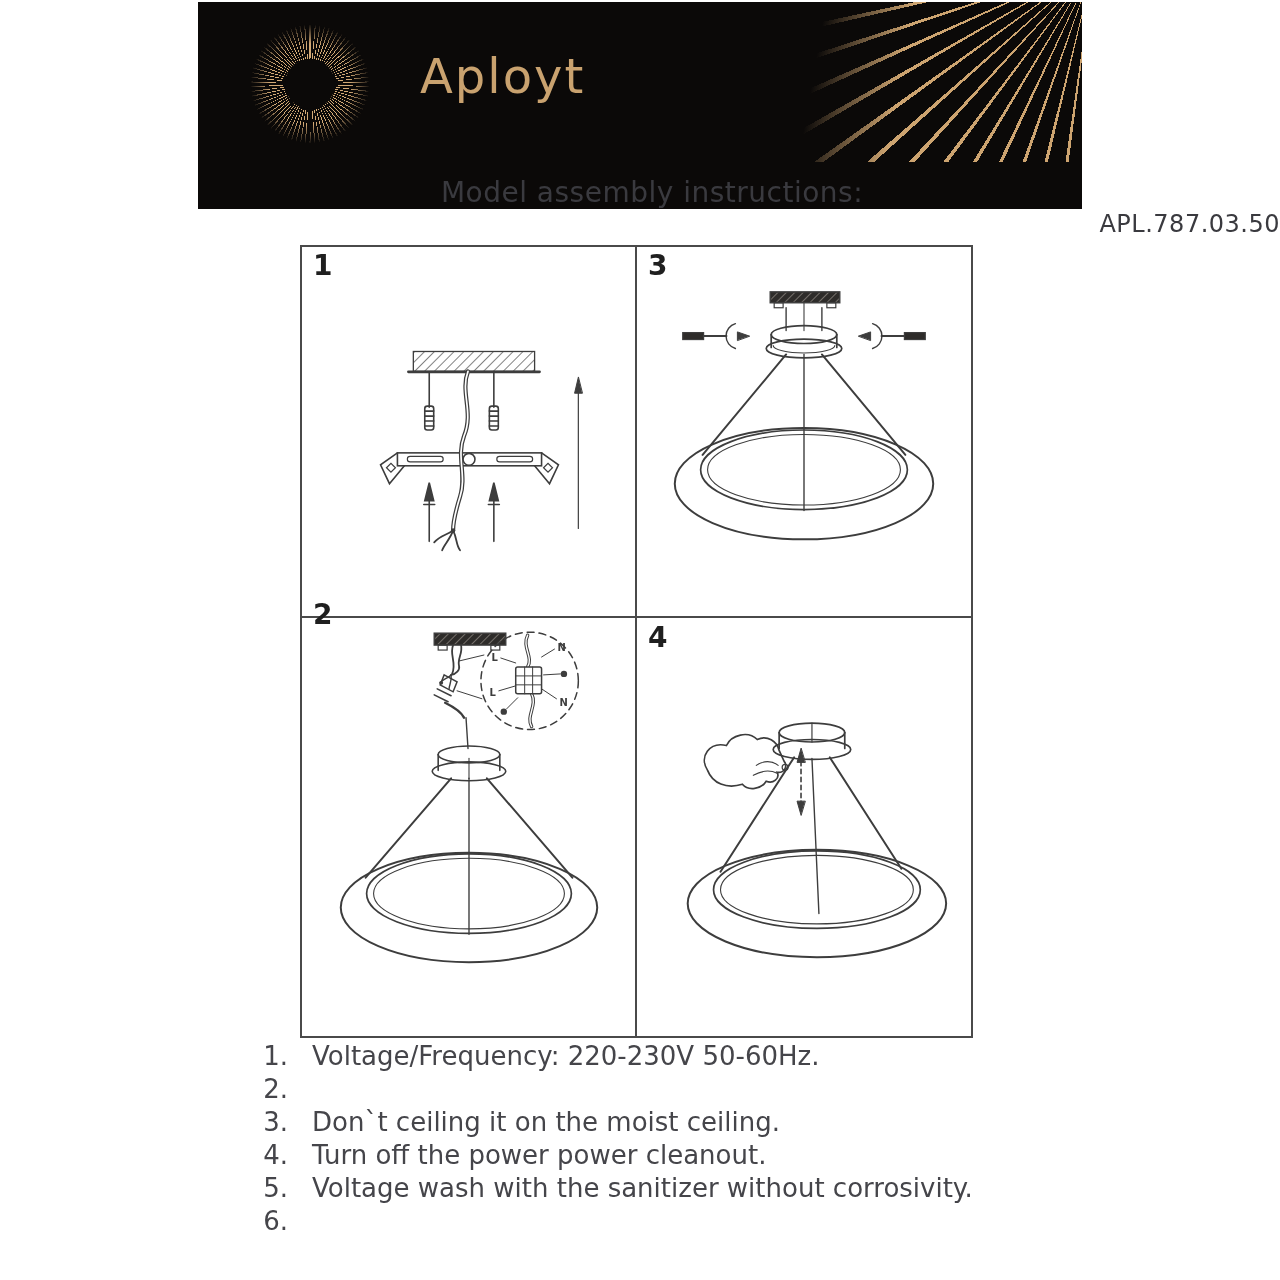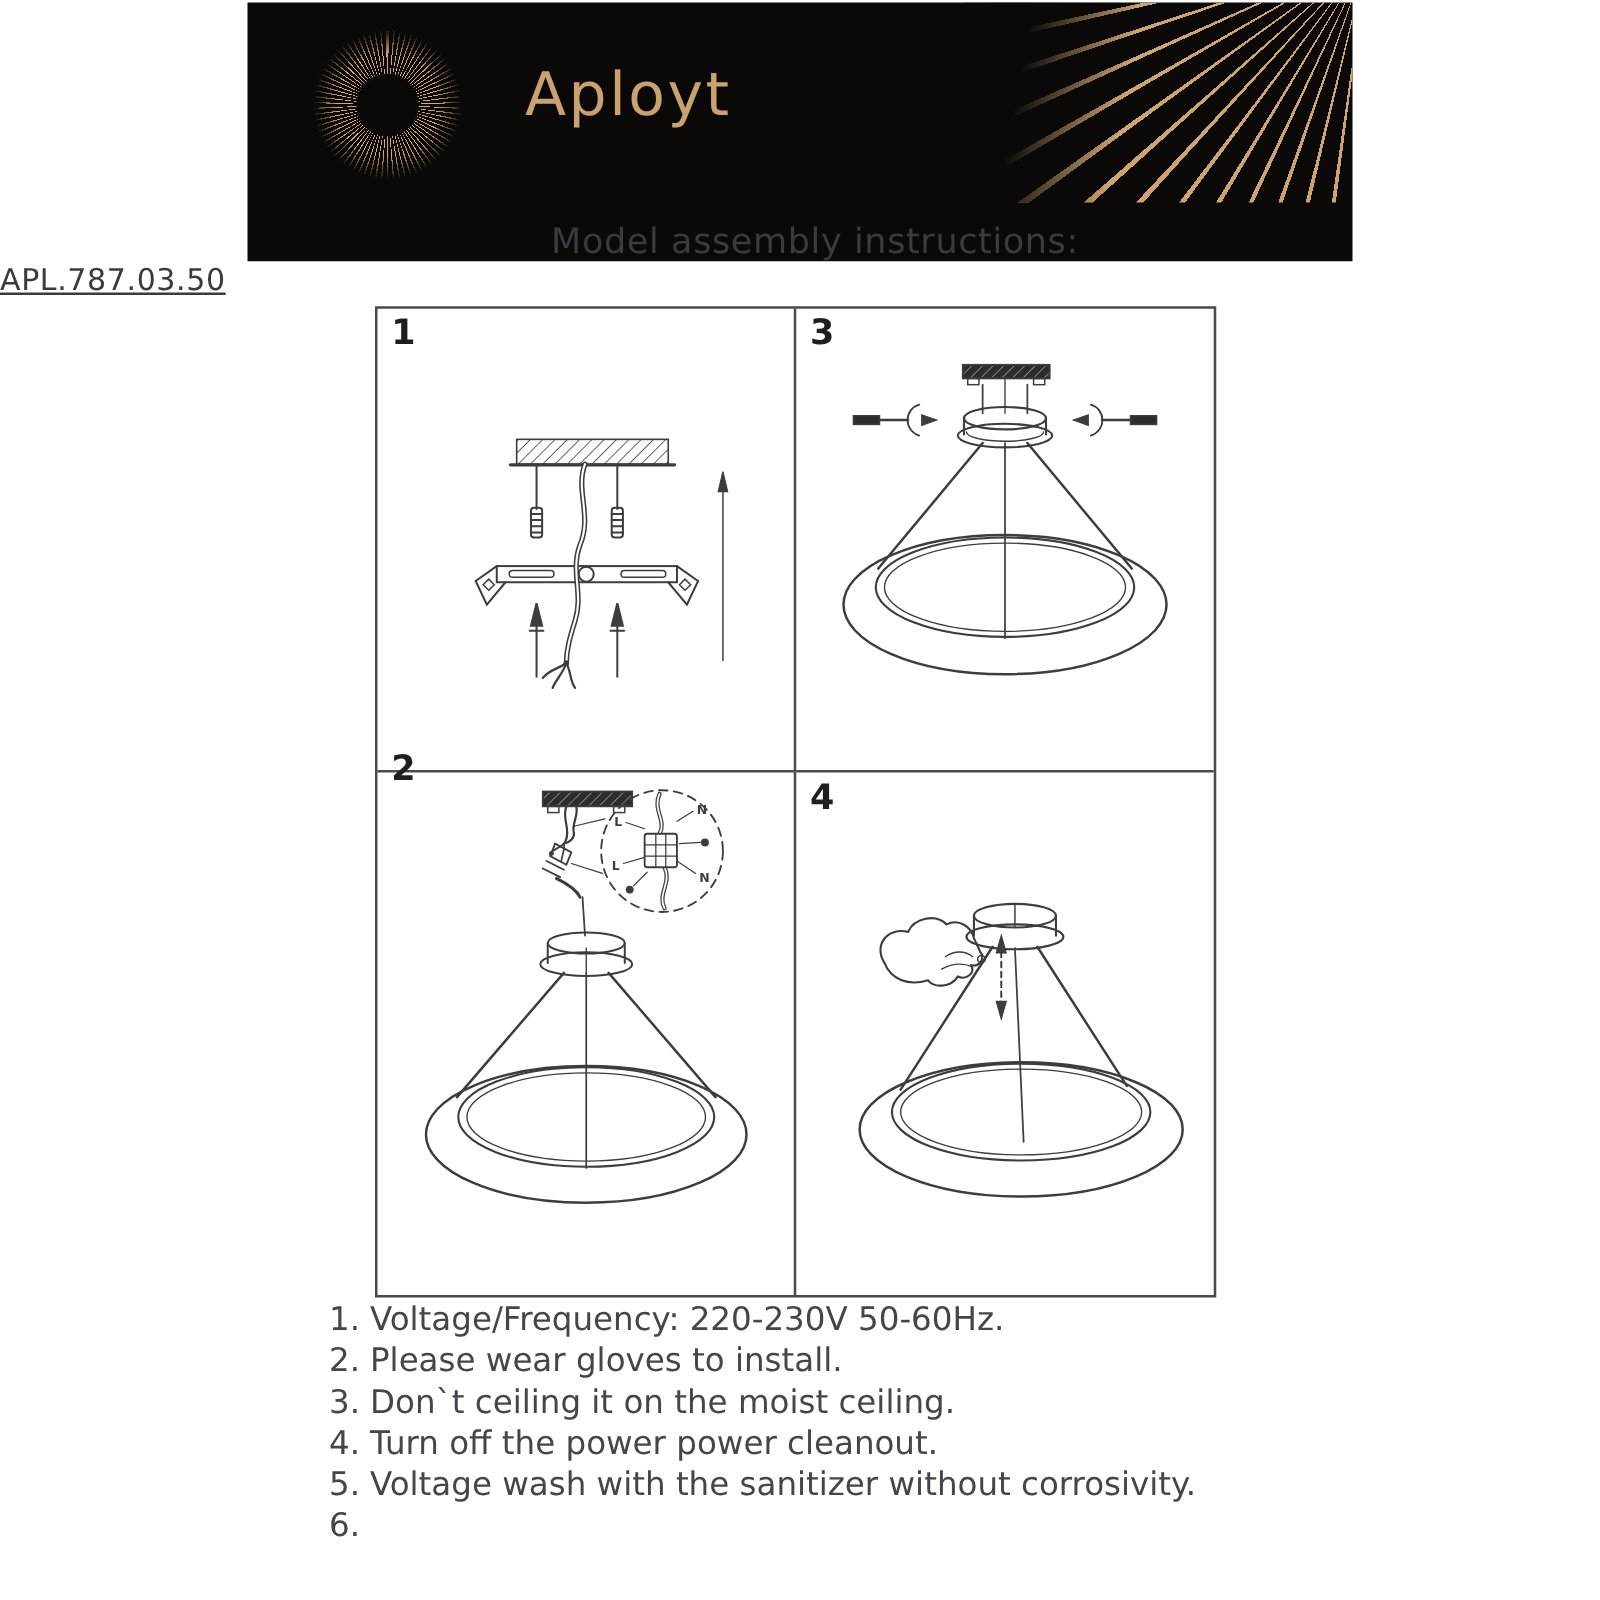--- a/index.html
+++ b/index.html
@@ -31,22 +31,22 @@
     background:
       linear-gradient(100deg, #0b0908 0 16%, rgba(11,9,8,0) 42%),
       repeating-conic-gradient(from 112deg at 104% -24%, #cda470 0deg 0.9deg, rgba(11,9,8,0) 0.9deg 5.8deg);
   }
   
   .doc-title{
     position:absolute;left:0;top:176px;width:100%;text-align:center;
     font-size:28px;color:#3a3a3f;letter-spacing:0.5px;padding-left:12px;
   }
   .doc-model{
-    position:absolute;left:0;top:210px;width:100%;text-align:left;
-    font-size:24px;color:#3a3a3f;letter-spacing:0.5px;text-decoration:underline;
+    position:absolute;left:0;top:210px;width:100%;text-align:right;
+    font-size:24px;color:#3a3a3f;letter-spacing:0.5px;
   }
   
   .grid{
     position:absolute;left:300px;top:245px;width:673px;height:793px;
     box-sizing:border-box;border:2px solid #4a4a4a;
     display:grid;grid-template-columns:335px auto;grid-template-rows:371px auto;
     background:#ffffff;
   }
   .cell{position:relative;}
   .cell-tl{border-right:2px solid #4a4a4a;border-bottom:2px solid #4a4a4a;}
@@ -56,21 +56,21 @@
   .plabel{
     position:absolute;left:11px;top:5px;font-size:28px;font-weight:700;
     color:#1f1f1f;line-height:1;z-index:2;
   }
   .cell-bl .plabel{top:-17px;}
   .cell-br .plabel{top:6px;}
   
   .instructions{position:absolute;left:244px;top:1043px;}
   .irow{display:flex;align-items:baseline;font-size:26px;color:#45454a;margin-bottom:7px;line-height:1;}
   .inum{width:44px;text-align:right;flex:none;}
-  .itext{margin-left:8px;white-space:nowrap;}
+  .itext{margin-left:24px;white-space:nowrap;}
 </style>
 </head>
 <body>
 
 <div class="banner">
   <div class="starburst"></div>
   <div class="brand">Aployt</div>
   <div class="rays"></div>
 </div>
 
@@ -312,21 +312,20 @@
   </div>
 </div>
 
 <div class="instructions">
   <div class="irow">
     <span class="inum">1.</span>
     <span class="itext">Voltage/Frequency: 220-230V 50-60Hz.</span>
   </div>
   <div class="irow">
     <span class="inum">2.</span>
-    <span class="itext">Please wear gloves to install.</span>
   </div>
   <div class="irow">
     <span class="inum">3.</span>
     <span class="itext">Don`t ceiling it on the moist ceiling.</span>
   </div>
   <div class="irow">
     <span class="inum">4.</span>
     <span class="itext">Turn off the power power cleanout.</span>
   </div>
   <div class="irow">

